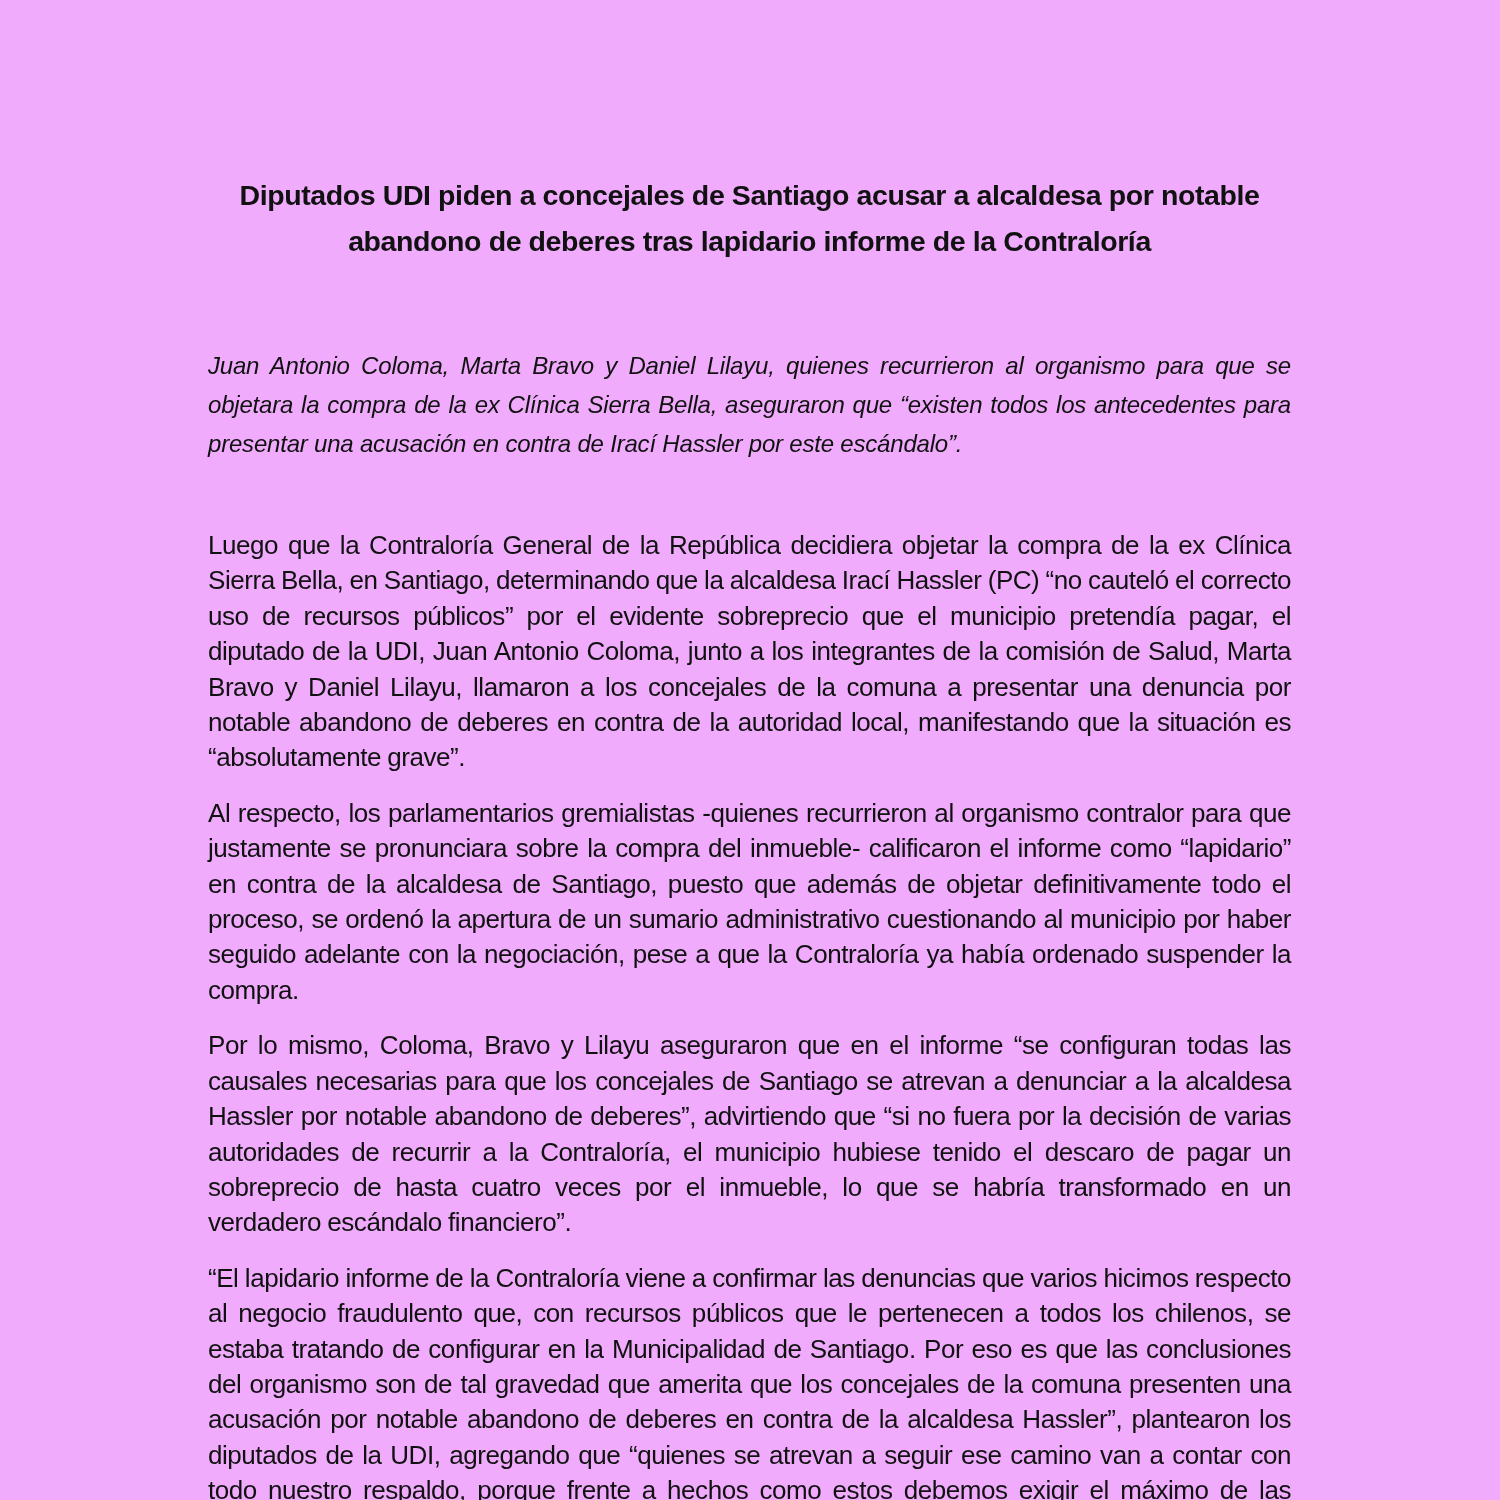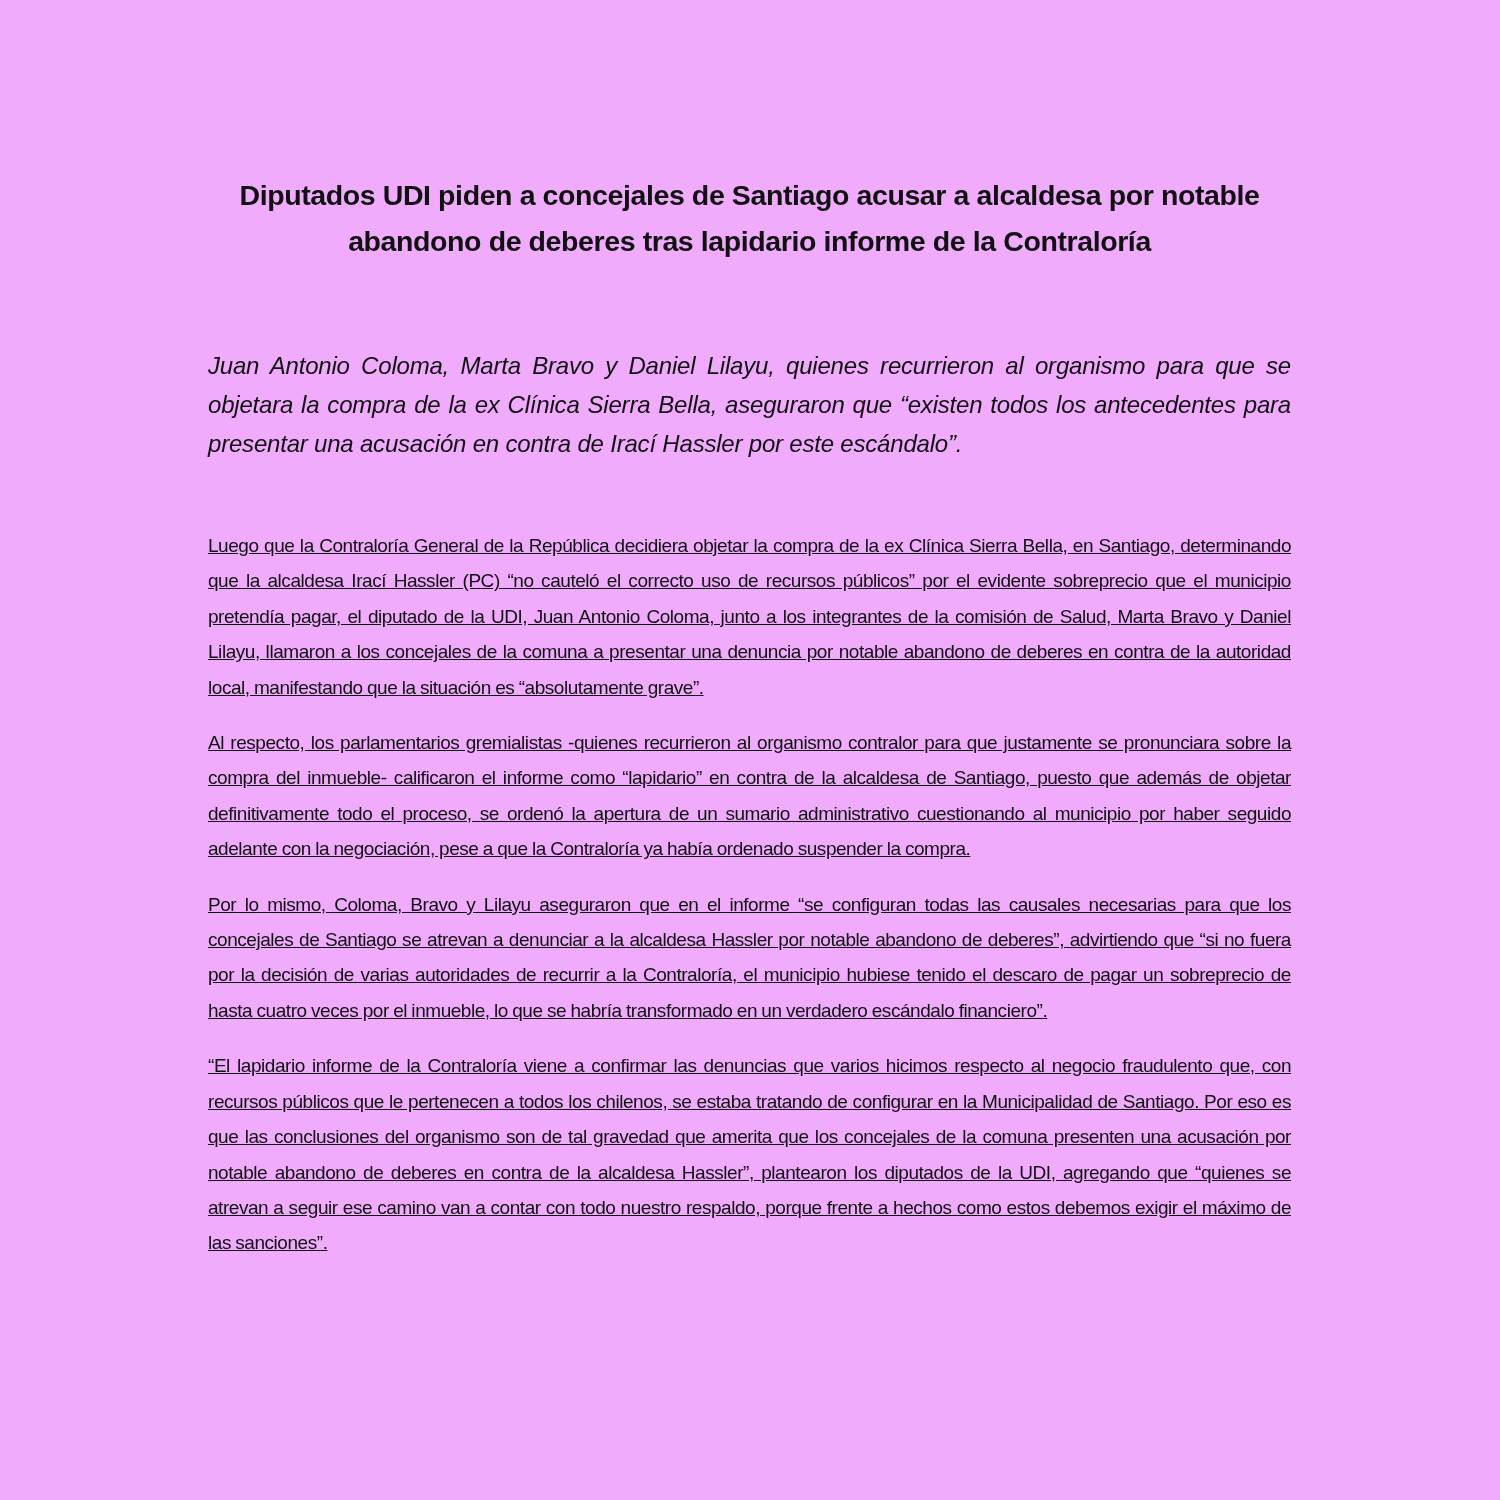--- a/index.html
+++ b/index.html
@@ -47,26 +47,25 @@
       margin: 8px;
     }
     .body {
       position: absolute;
       left: 208px;
       top: 528px;
       width: 1083px;
     }
     .body p {
       margin: 0 0 20px 0;
-      font-size: 19px;
+      font-size: 26px;
       line-height: 35.4px;
       text-align: justify;
       letter-spacing: -0.45px;
       word-spacing: -0.5px;
-      text-decoration: underline;
     }
   </style>
 </head>
 <body>
 
 <div class="page">
   <h1 class="title">Diputados UDI piden a concejales de Santiago acusar a alcaldesa por notable abandono de deberes tras lapidario informe de la Contraloría</h1>
 
   <p class="lead">Juan Antonio Coloma, Marta Bravo y Daniel Lilayu, quienes recurrieron al organismo para que se objetara la compra de la ex Clínica Sierra Bella, aseguraron que “existen todos los antecedentes para presentar una acusación en contra de Irací Hassler por este escándalo”.</p>
 

